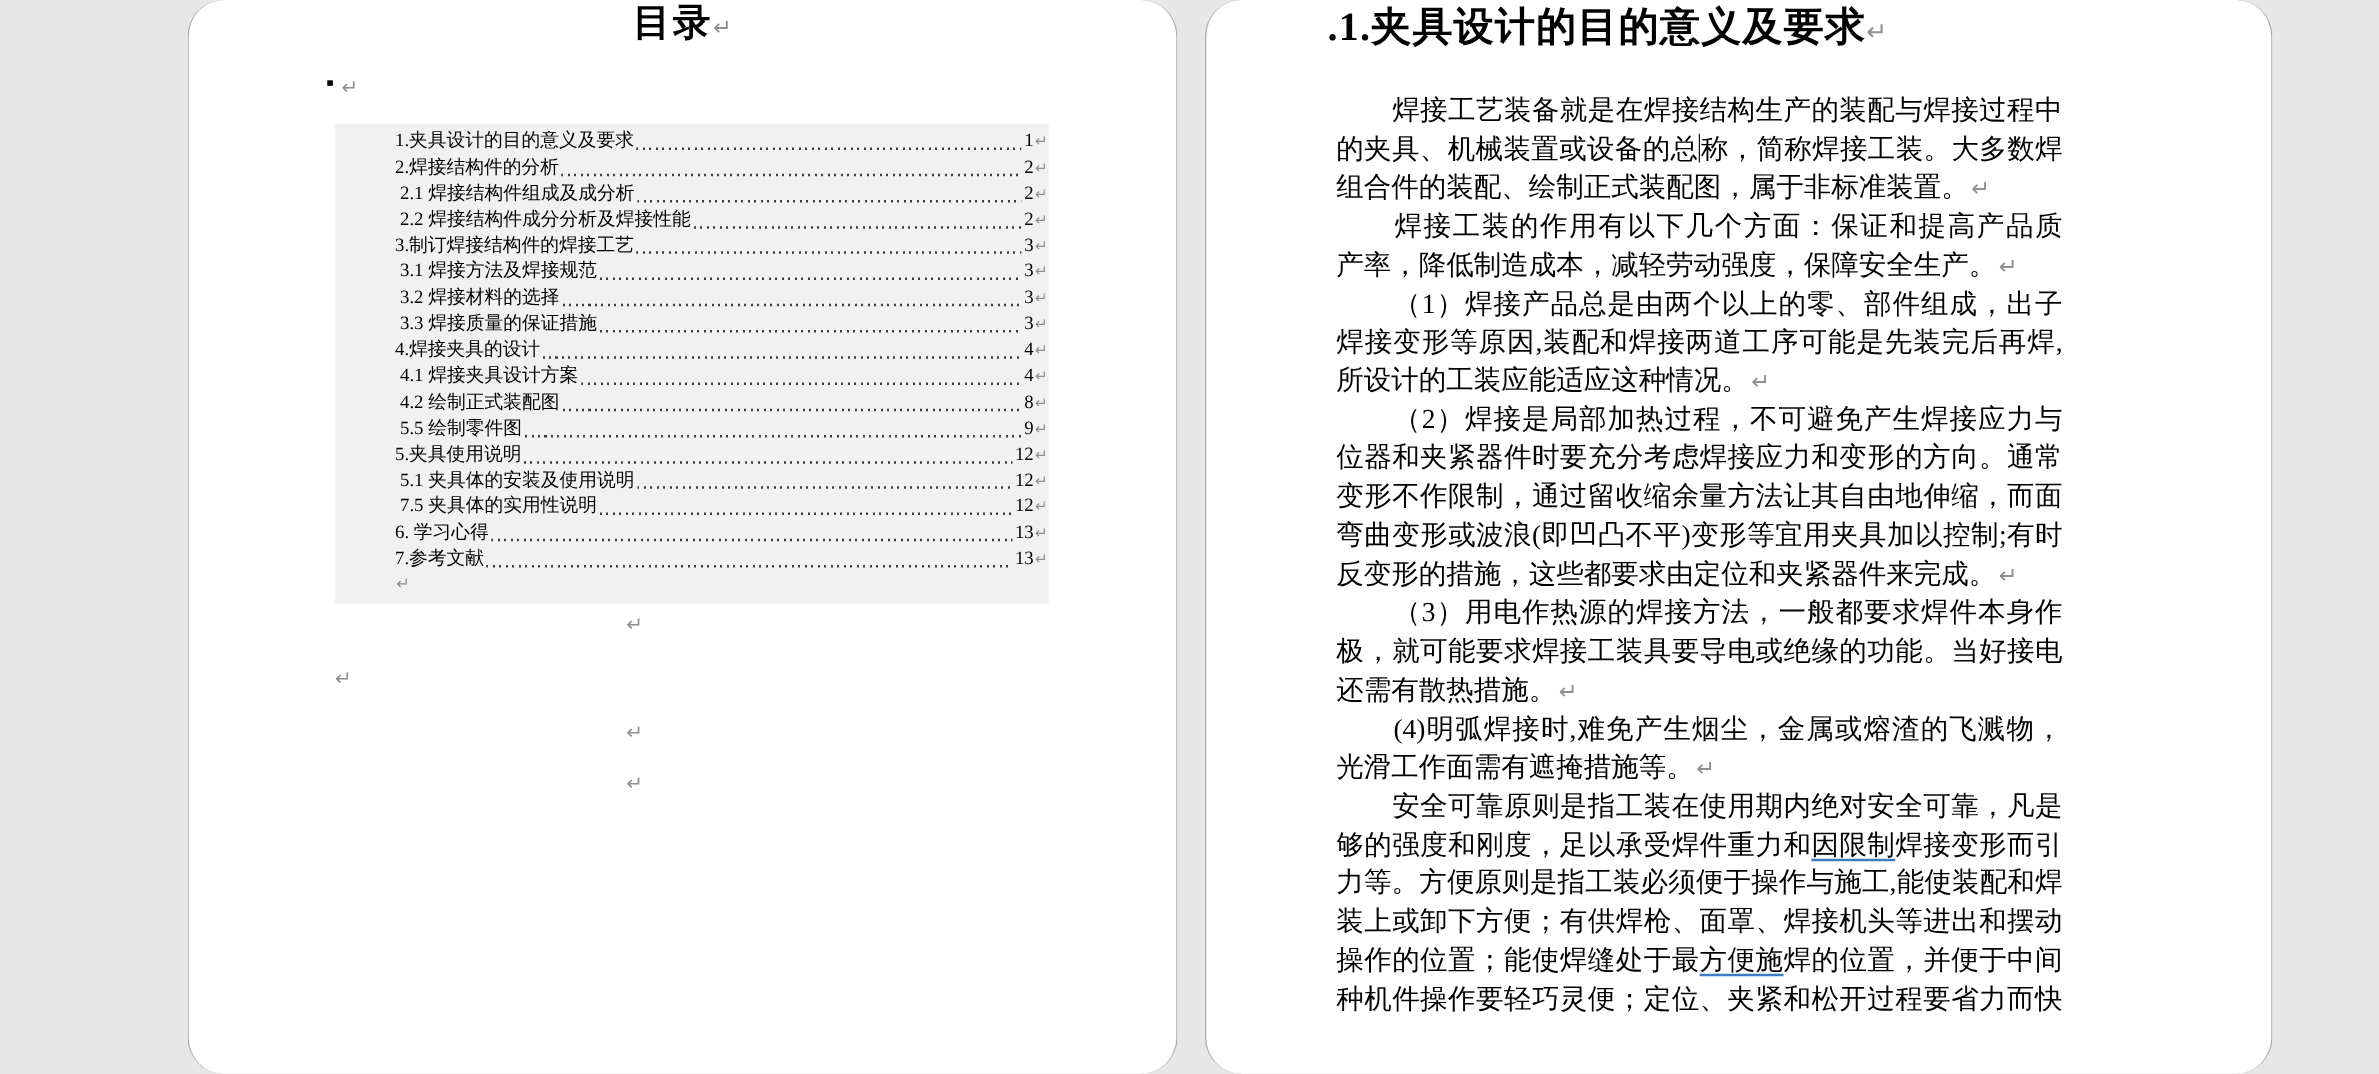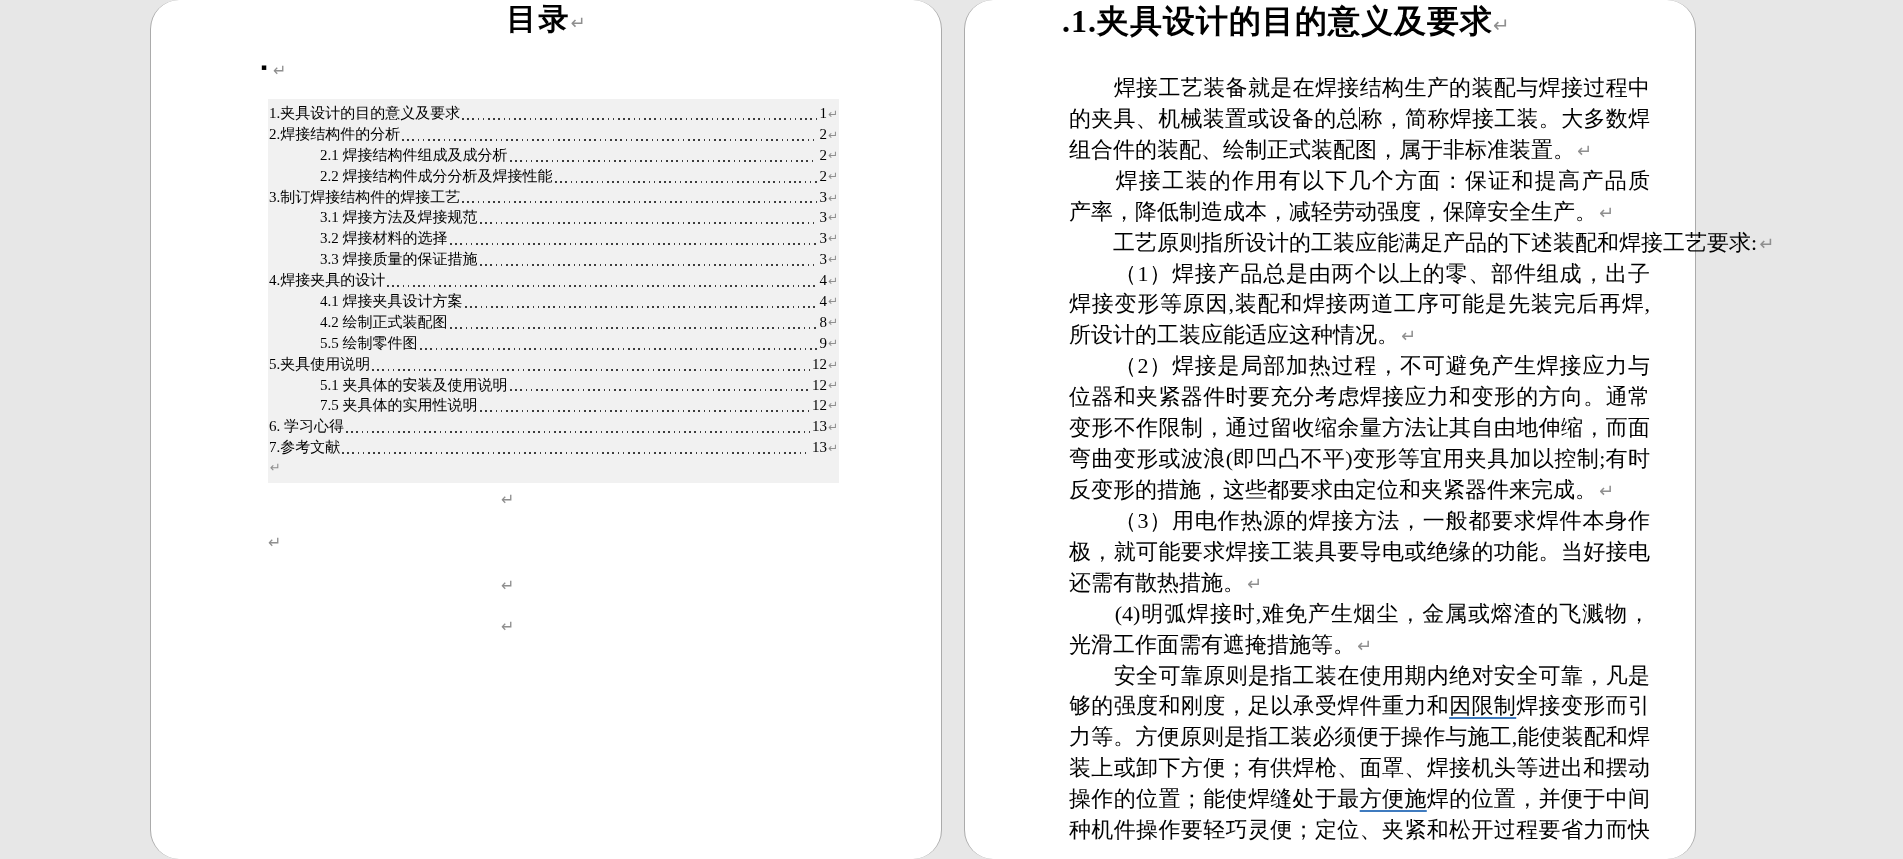--- a/index.html
+++ b/index.html
@@ -13,21 +13,21 @@
     background:var(--bg,#e7e7e7);
     overflow:hidden;
   }
   .page{
     position:absolute;top:0;height:859px;background:#fff;
     border-left:1px solid #ababab;border-right:1px solid #ababab;
     box-sizing:border-box;
     border-radius:29px;
   }
   .page-left{left:150px;width:792px;}
-  .page-right{left:964px;width:732px;}
+  .page-right{left:964px;width:854px;}
 
   .pilcrow{color:#8f8f8f;font-family:"DejaVu Sans",sans-serif;font-weight:400;}
 
   
   .toc-title-row{
     position:absolute;left:0;top:2px;width:100%;
     text-align:center;
     font-family:"Liberation Sans","DejaVu Sans",sans-serif;
     font-weight:bold;font-size:30px;line-height:34px;color:#000;
     letter-spacing:2px;
@@ -42,20 +42,21 @@
   }
   .toc-block{
     position:absolute;left:117px;top:99px;width:571px;height:384px;
     background:var(--shade,#f1f1f1);
     box-sizing:border-box;padding:4px 1px 0 1px;
   }
   .toc-row{
     display:flex;align-items:baseline;
     height:20.9px;font-size:15px;line-height:20.9px;color:#000;
     white-space:nowrap;
+    padding-left:47px;
   }
   .toc-row.lvl2{padding-left:51px;align-items:flex-end;}
   .toc-row .dots{
     flex:1;height:2px;align-self:flex-end;margin:0 2px 4px 2px;
     background-image:repeating-linear-gradient(to right,#3c3c3c 0 1.6px,transparent 1.6px 5.2px);
   }
   .toc-row .toc-page{font-size:15px;}
   .toc-row .pilcrow{font-size:12px;margin-left:1px;}
   .toc-row.blank{align-items:center;}
   .toc-row.blank .pilcrow{font-size:13px;}
@@ -229,21 +230,20 @@
     <div class="heading-row">
       <span>.1.夹具设计的目的意义及要求</span><span class="pilcrow">↵</span>
     </div>
 
     <div class="body-lines" id="body-lines">
         <div class="bline full"><span>　　焊接工艺装备就是在焊接结构生产的装配与焊接过程中起配合及辅助作用</span></div>
         <div class="bline full"><span>的夹具、机械装置或设备的总</span><span class="caret"></span><span>称，简称焊接工装。大多数焊接工装是为某种焊接</span></div>
         <div class="bline"><span>组合件的装配、绘制正式装配图，属于非标准装置。</span><span class="pilcrow">↵</span></div>
         <div class="bline full"><span>　　焊接工装的作用有以下几个方面：保证和提高产品质量、精度，提高劳动生</span></div>
         <div class="bline"><span>产率，降低制造成本，减轻劳动强度，保障安全生产。</span><span class="pilcrow">↵</span></div>
-        <div class="bline"><span>　　工艺原则指所设计的工装应能满足产品的下述装配和焊接工艺要求:</span><span class="pilcrow">↵</span></div>
         <div class="bline full"><span>　　（1）焊接产品总是由两个以上的零、部件组成，出子施</span></div>
         <div class="bline full"><span>焊接变形等原因,装配和焊接两道工序可能是先装完后再焊,也可能是边</span></div>
         <div class="bline"><span>所设计的工装应能适应这种情况。</span><span class="pilcrow">↵</span></div>
         <div class="bline full"><span>　　（2）焊接是局部加热过程，不可避免产生焊接应力与变形，在工装上设置定</span></div>
         <div class="bline full"><span>位器和夹紧器件时要充分考虑焊接应力和变形的方向。通常在焊件平面内的伸缩</span></div>
         <div class="bline full"><span>变形不作限制，通过留收缩余量方法让其自由地伸缩，而面外变形，如角变形、</span></div>
         <div class="bline full"><span>弯曲变形或波浪(即凹凸不平)变形等宜用夹具加以控制;有时还要利用夹具</span></div>
         <div class="bline"><span>反变形的措施，这些都要求由定位和夹紧器件来完成。</span><span class="pilcrow">↵</span></div>
         <div class="bline full"><span>　　（3）用电作热源的焊接方法，一般都要求焊件本身作为焊接回路中的一个电</span></div>
         <div class="bline full"><span>极，就可能要求焊接工装具要导电或绝缘的功能。当好接电流很大时，导电部分</span></div>

